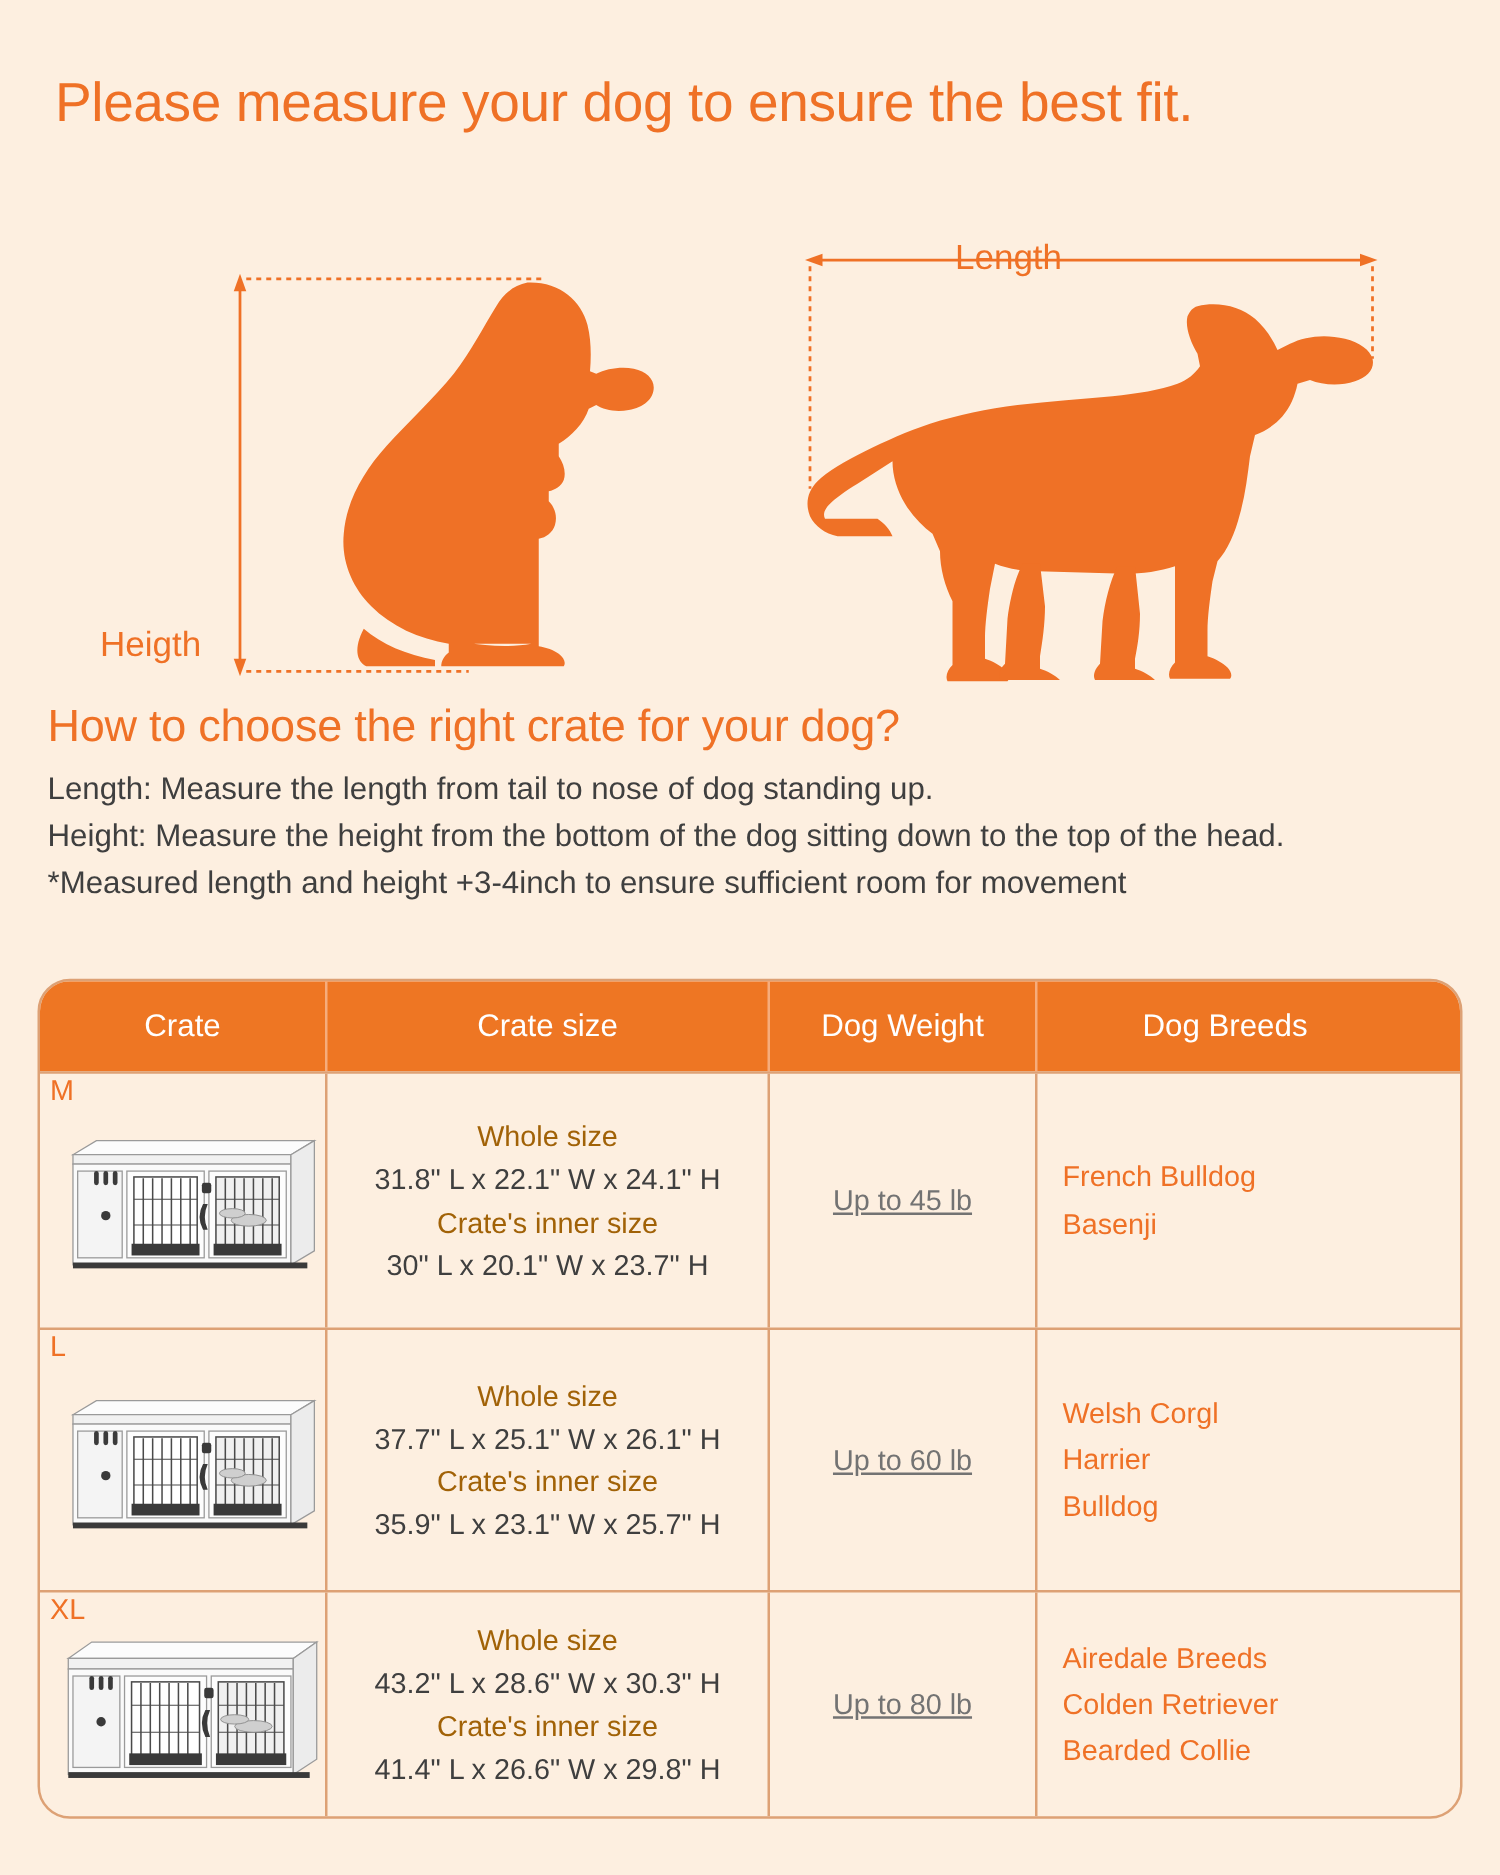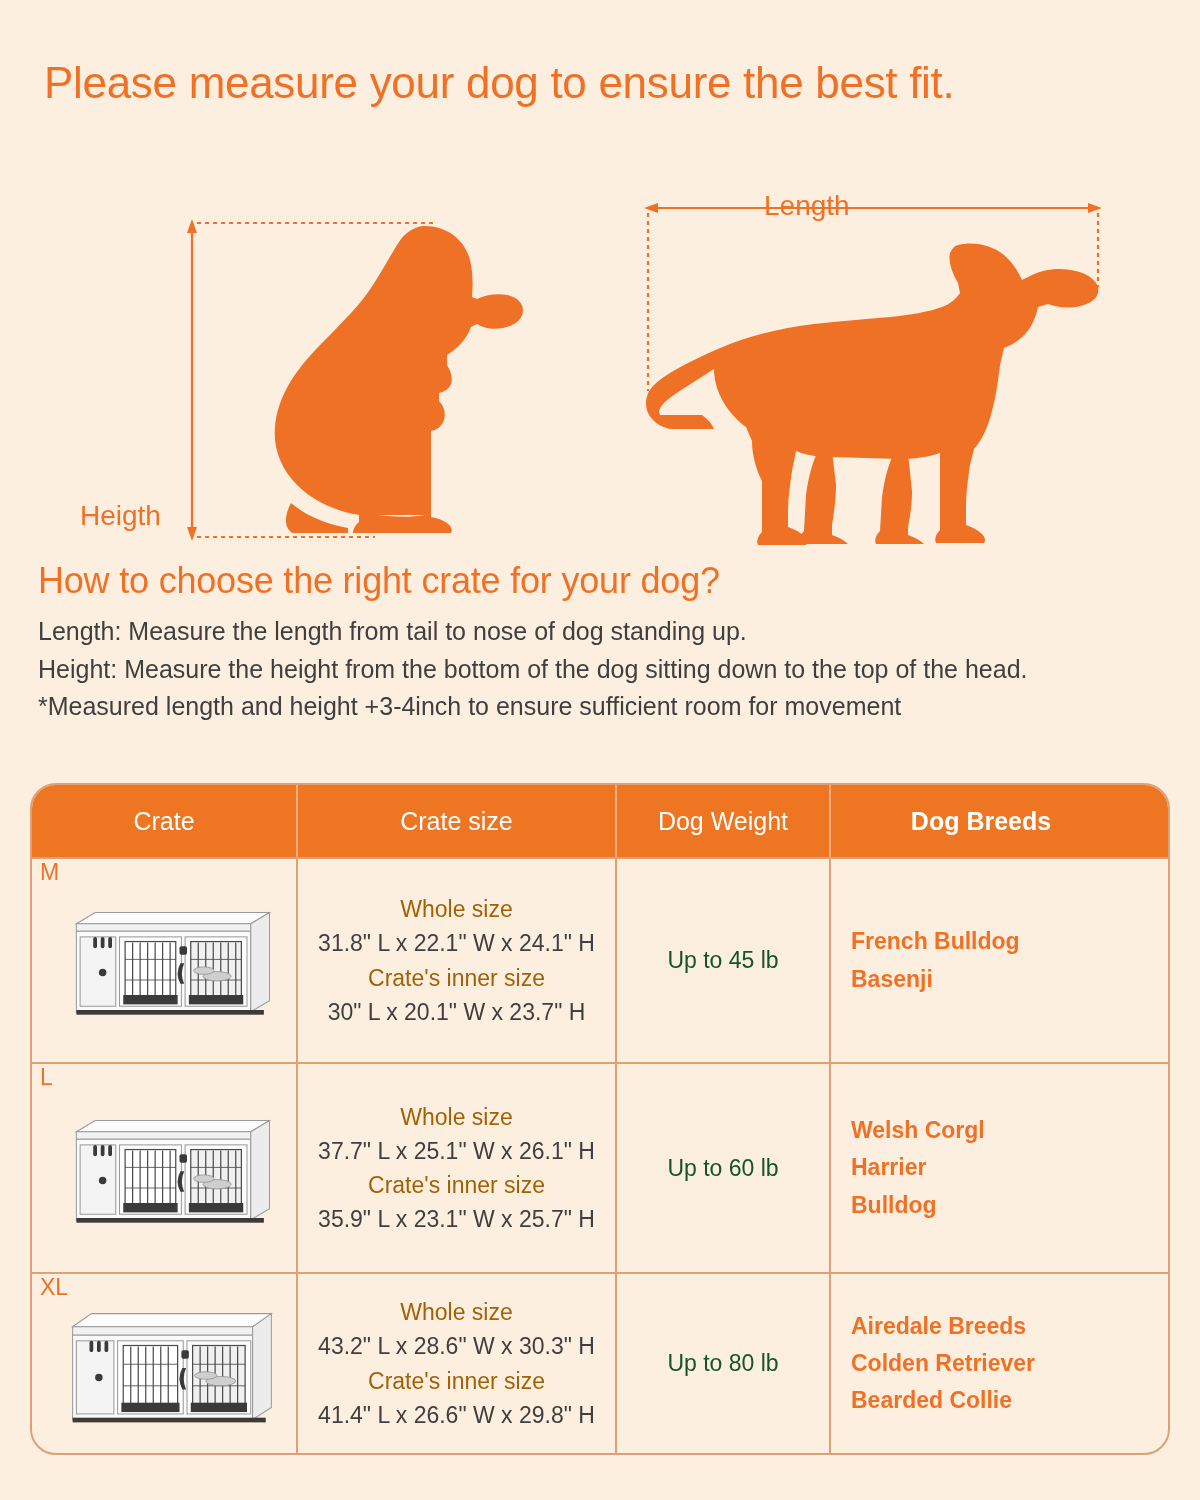--- a/index.html
+++ b/index.html
@@ -92,24 +92,24 @@
     color: #fff;
     font-size: 25px;
     display: flex;
     align-items: center;
     justify-content: center;
     box-sizing: border-box;
     border-right: 2px solid #f6ac7c;
   }
   .th:last-child { border-right: none; }
 
-  .col-crate { width: 266px; }
-  .col-size  { width: 319px; }
+  .col-crate { width: 230px; }
+  .col-size  { width: 354px; }
   .col-weight{ width: 214px; }
-  .col-breed { width: 300px; font-weight: bold; }
+  .col-breed { width: 300px; }
 
   .trow {
     display: flex;
     border-top: 2px solid #dda175;
     box-sizing: border-box;
   }
   .row-m  { height: 205px; }
   .row-l  { height: 210px; }
   .row-xl { height: 181px; }
 
@@ -146,21 +146,22 @@
     font-size: 23px;
     color: #a16207;
   }
   .size-dim {
     font-size: 23px;
     color: #3f3f3f;
   }
 
   .weight-text {
     font-size: 23px;
-    color: #14532d;
+    color: #737373;
+    text-decoration: underline;
   }
 
   .breed-list {
     font-size: 23px;
     color: #ef7126;
     line-height: 1.62;
     padding-left: 20px;
     width: 100%;
     box-sizing: border-box;
   }

